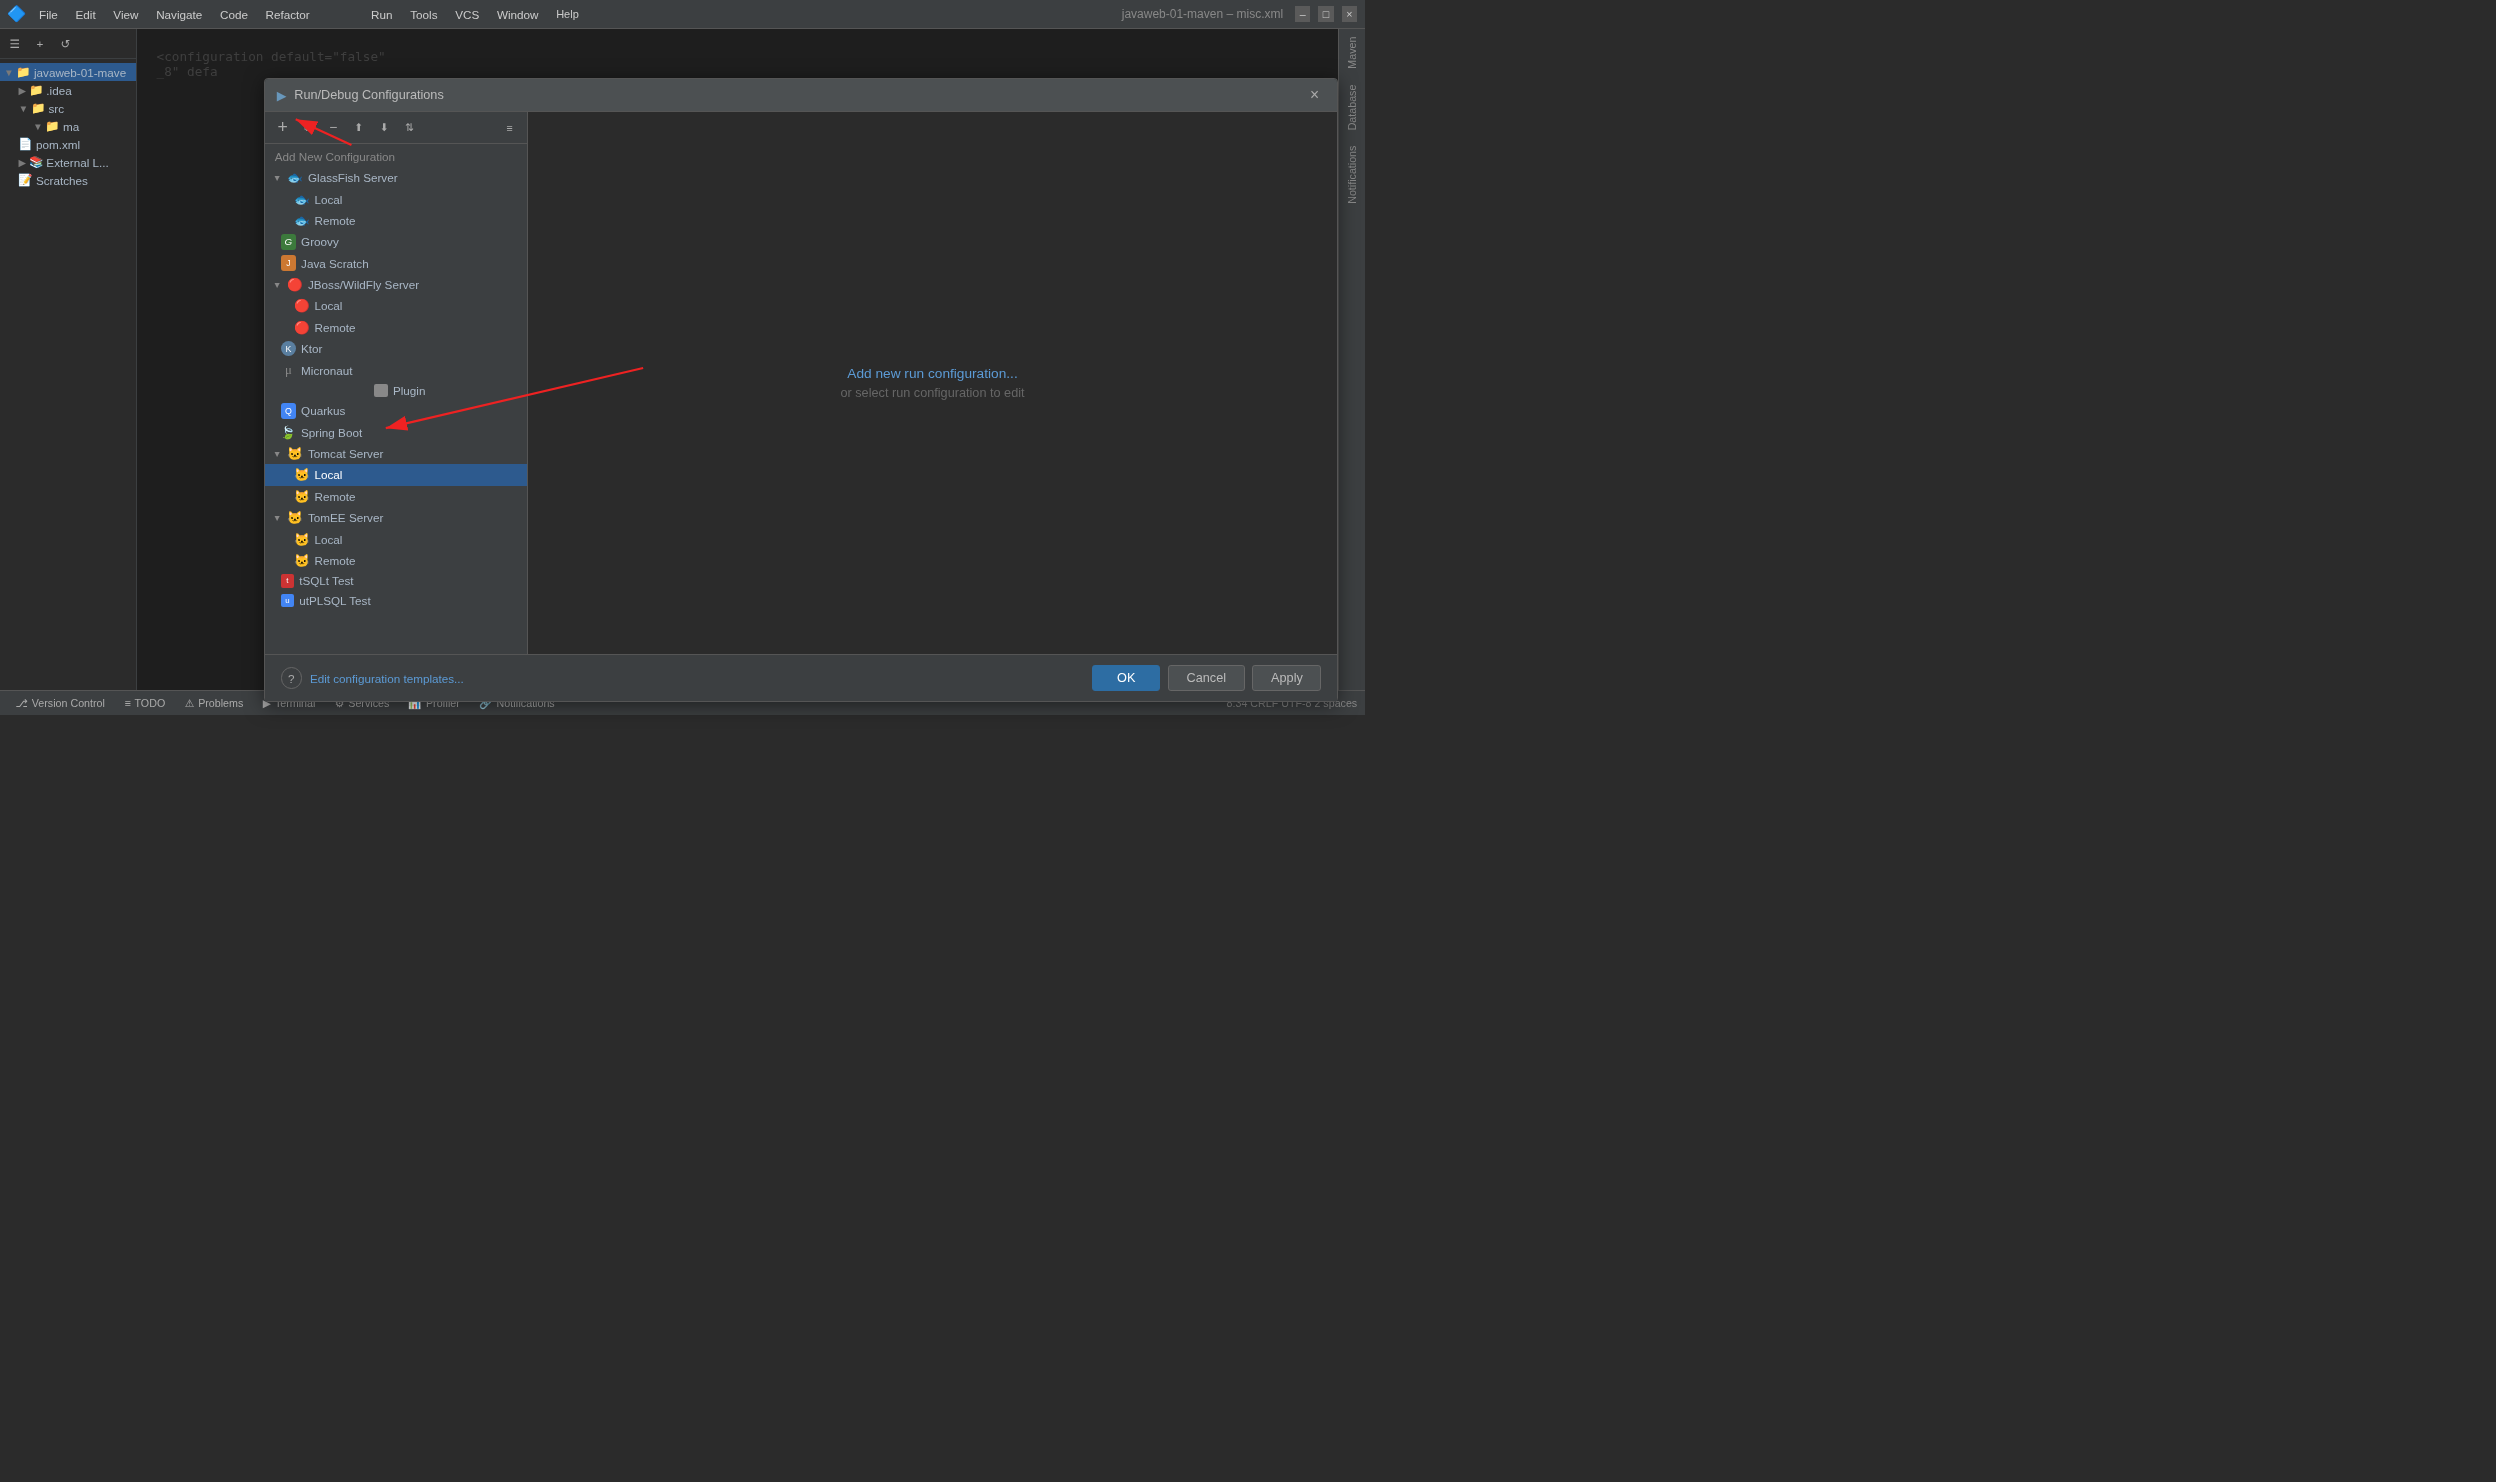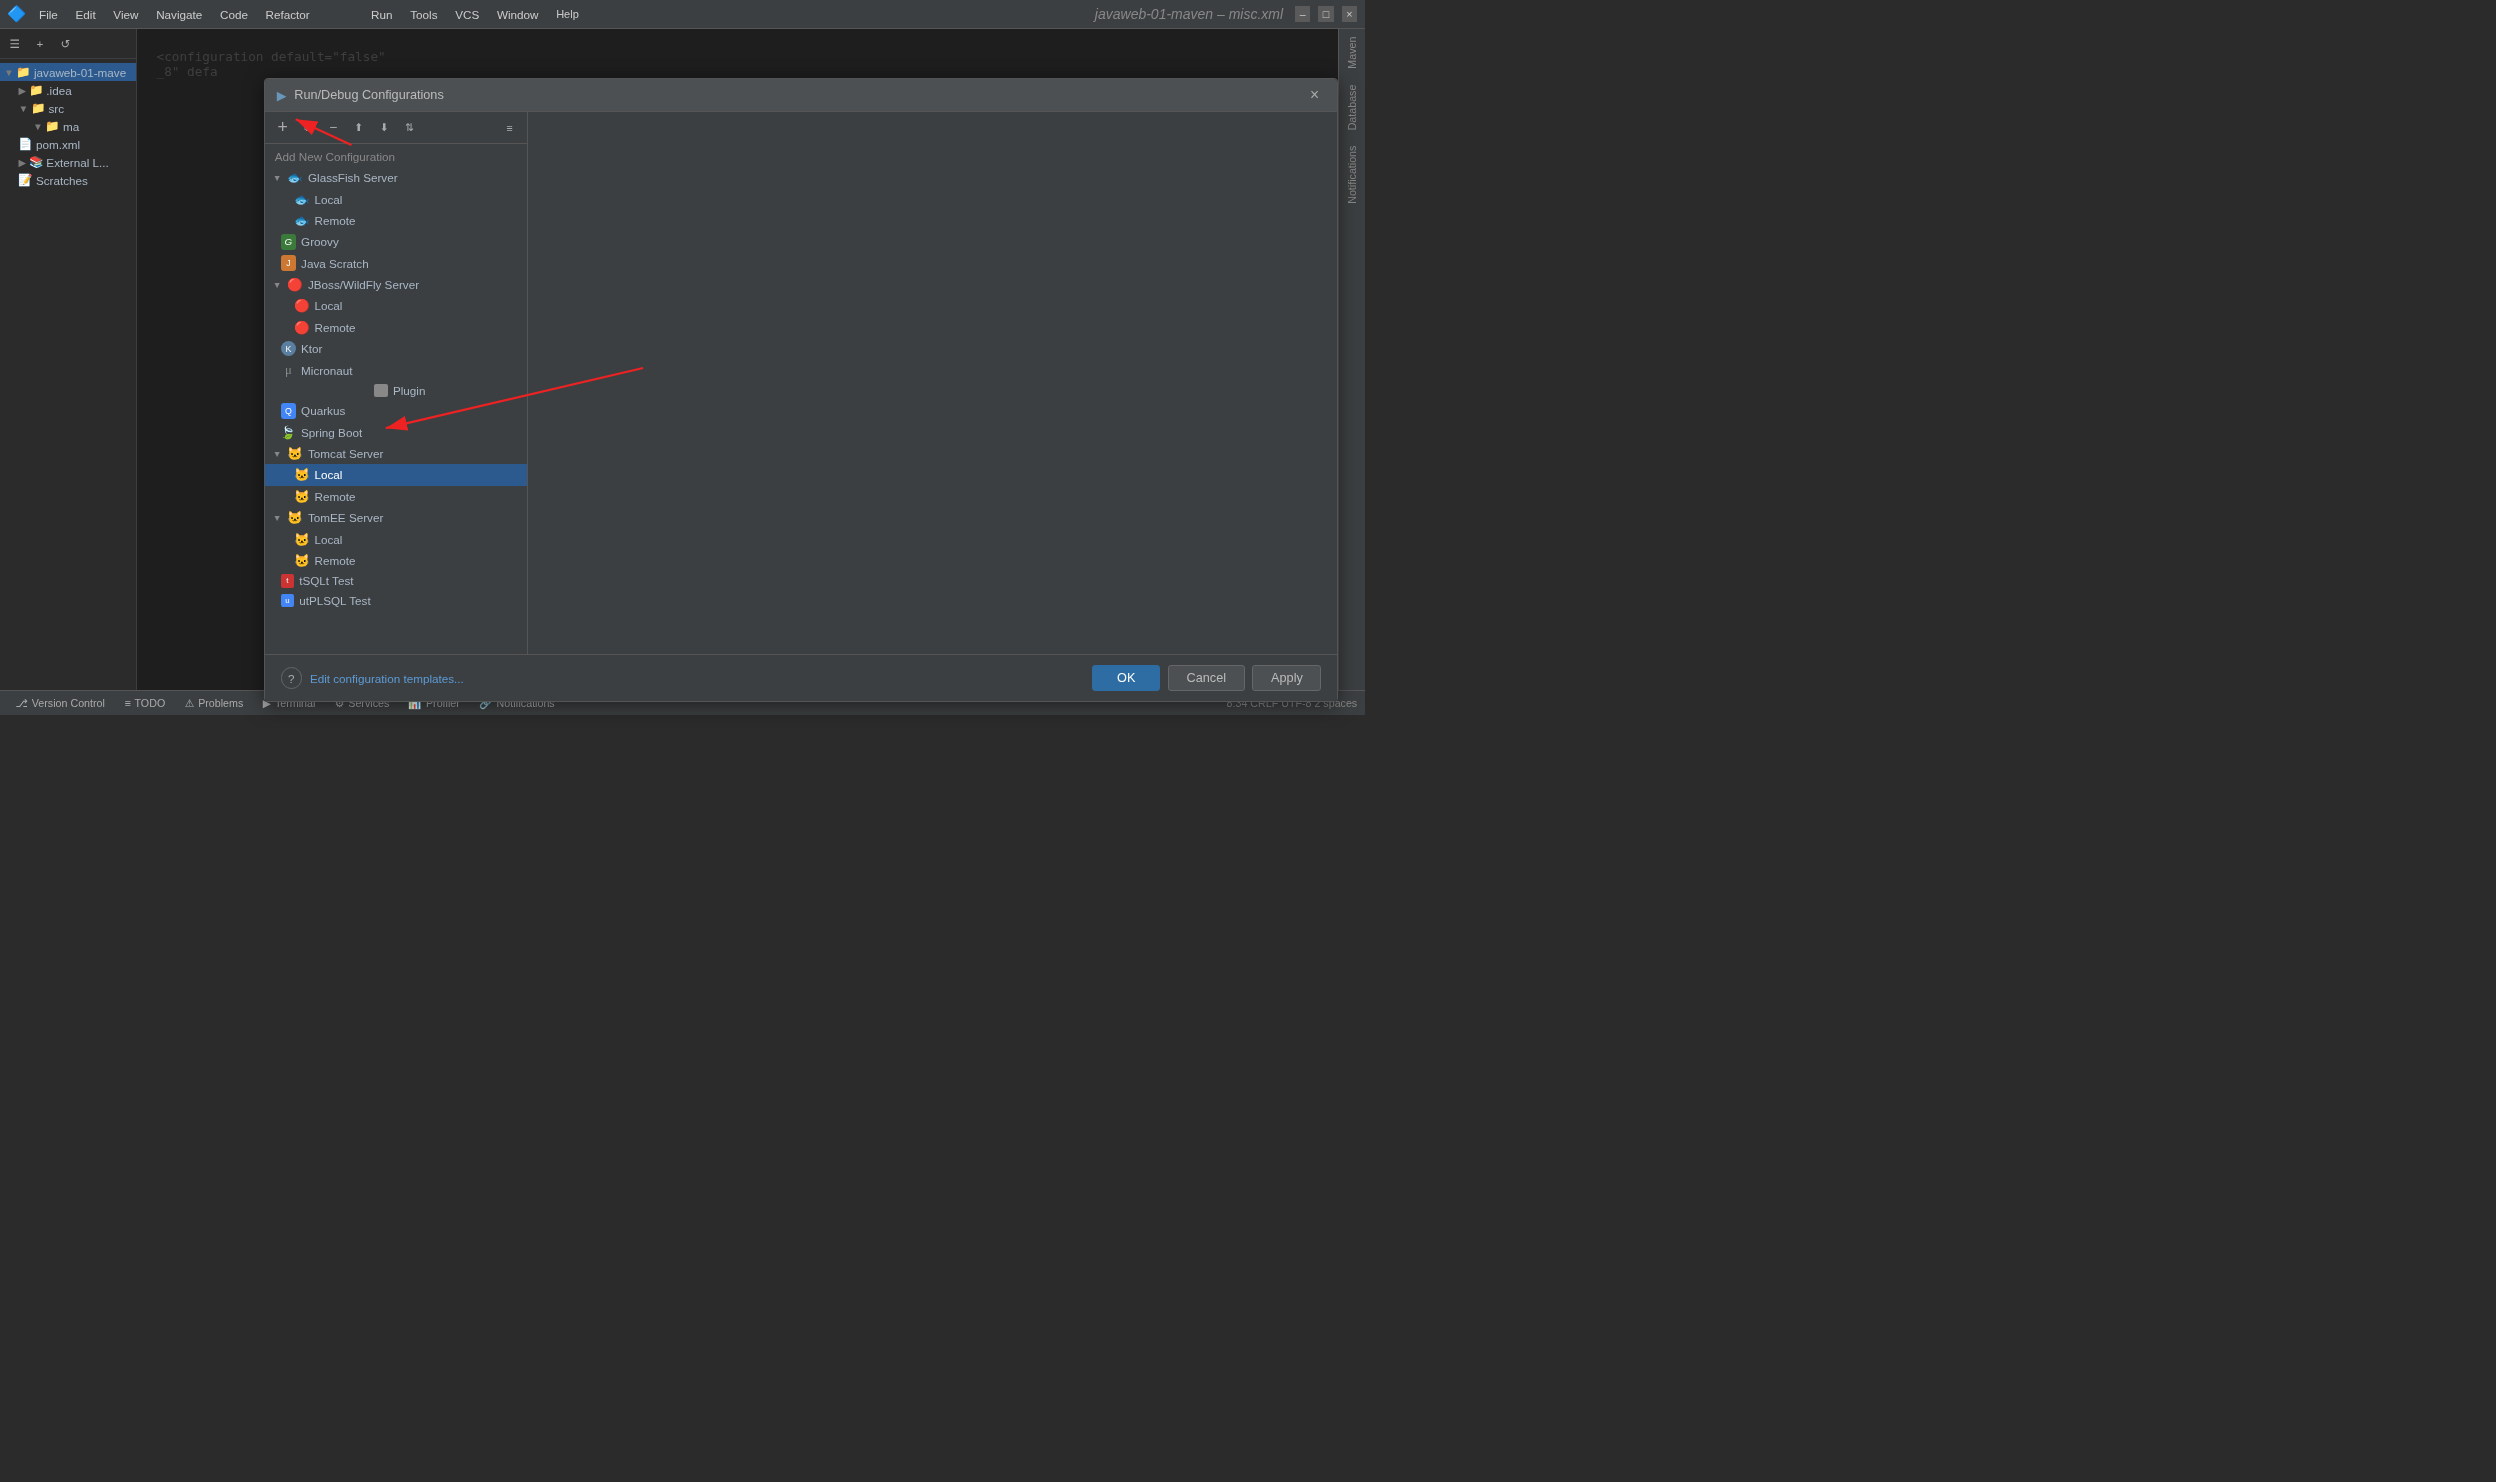--- a/index.html
+++ b/index.html
@@ -405,21 +405,21 @@
     <span class="menu-item" style="font-size:11.7px; color:#ccc; padding:0 5.9px;">Code</span>
     <span class="menu-item" style="font-size:11.7px; color:#ccc; padding:0 5.9px;">Refactor</span>
     <span class="menu-item" style="font-size:11.7px; color:#ccc; padding:0 5.9px;margin-top:48px;">Build</span>
     <span class="menu-item" style="font-size:11.7px; color:#ccc; padding:0 5.9px;">Run</span>
     <span class="menu-item" style="font-size:11.7px; color:#ccc; padding:0 5.9px;">Tools</span>
     <span class="menu-item" style="font-size:11.7px; color:#ccc; padding:0 5.9px;">VCS</span>
     <span class="menu-item" style="font-size:11.7px; color:#ccc; padding:0 5.9px;">Window</span>
     <span class="menu-item" style="font-size:11px; color:#ccc; padding:0 5.9px;text-align:right;">Help</span>
   </div>
   <div style="display:flex; align-items:center; gap:11.7px;">
-    <span style="font-size:14px; color:#888;font-style:italic;">javaweb-01-maven – misc.xml</span>
+    <span style="font-size:12px; color:#888;">javaweb-01-maven – misc.xml</span>
     <div class="title-bar-controls">
       <button class="title-bar-btn">–</button>
       <button class="title-bar-btn">□</button>
       <button class="title-bar-btn">×</button>
     </div>
   </div>
 </div>
 
 <div class="main-area">
 
@@ -608,20 +608,26 @@
                 <span>tSQLt Test</span>
               </div>
 
               <div class="config-item" style="padding-left:15.6px;">
                 <span class="item-icon" style="background:#4285f4; border-radius:2px; width:13.7px; height:13.7px; display:flex; align-items:center; justify-content:center; font-size:7.8px; color:white;">u</span>
                 <span>utPLSQL Test</span>
               </div>
             </div>
           </div>
 
+          <div class="config-right">
+            <div class="config-right-content">
+              <a class="config-add-link">Add new run configuration...</a>
+              <div class="config-hint">or select run configuration to edit</div>
+            </div>
+          </div>
         </div>
 
         <div class="dialog-footer">
           <div class="footer-left">
             <button class="help-btn">?</button>
             <a class="edit-templates-link">Edit configuration templates...</a>
           </div>
           <div class="footer-buttons">
             <button class="dialog-btn primary">OK</button>
             <button class="dialog-btn">Cancel</button>

